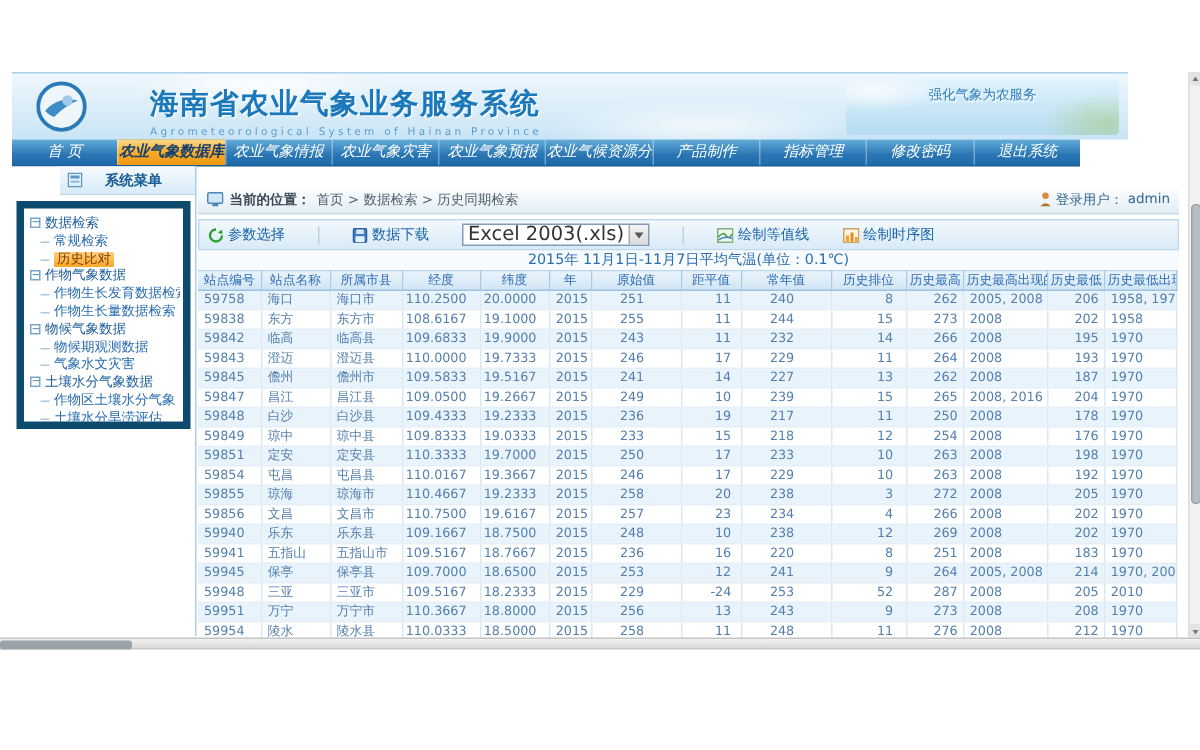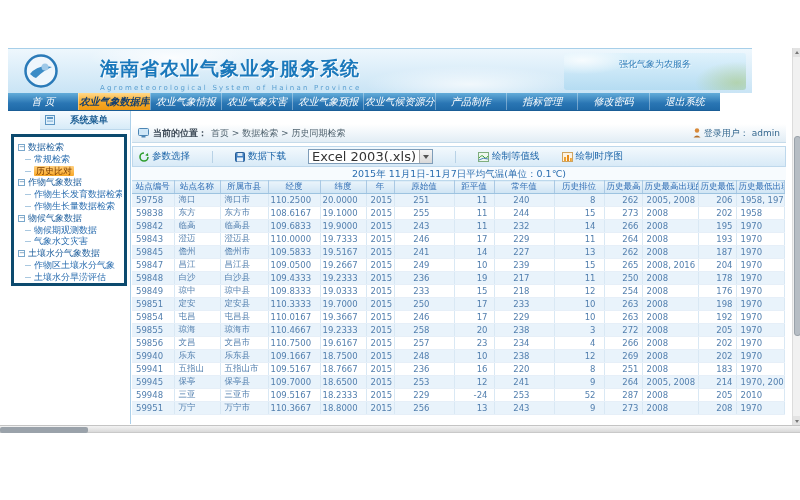--- a/index.html
+++ b/index.html
@@ -37,21 +37,21 @@
   .tab:first-child { border-left:none; }
   .tab.active { background:linear-gradient(#ffd98b, #f6a827 55%, #f09a12);
     color:#16406e; font-weight:bold; }
 
   
   .sidebar { position:absolute; left:8px; top:111px; width:123px; height:313px; background:#fff;
     border-right:1px solid #abcfe9; }
   .side-head { height:19px; display:flex; align-items:center; gap:15px; padding-left:5px;
     background:linear-gradient(#f6fbff,#d7ebf8); border-bottom:1px solid #bcd8ec;
     font-size:9.5px; font-weight:bold; color:#1c5e94;margin-left:32px; }
-  .tree-box { margin:4px 3px 0 3px; border:3px solid #0c4a6e; height:152px; padding:5px 2px 0 4px;
+  .tree-box { margin:4px 3px 0 3px; border:5px solid #0c4a6e; height:152px; padding:5px 2px 0 4px;
     overflow:hidden; }
   .titem { font-size:9px; line-height:11.8px; white-space:nowrap; overflow:hidden; cursor:pointer; }
   .titem.parent { color:#1d5d9b; }
   .titem .tog { display:inline-block; width:7px; height:7px; line-height:5px; font-size:7px;
     text-align:center; border:1px solid #7aa8cc; background:#fff; color:#44749e;
     margin-right:3px; vertical-align:1px; }
   .titem.child { color:#2a6daf; padding-left:16px; position:relative; }
   .titem.child:before { content:""; position:absolute; left:7px; top:5px; width:6px; height:1px;
     background:#a9c8e0; }
   .titem.child.sel span { background:linear-gradient(#ffcf7e,#f9a826); color:#7a3c00;
@@ -555,20 +555,36 @@
           <td>2015</td>
           <td>256</td>
           <td>13</td>
           <td>243</td>
           <td>9</td>
           <td>273</td>
           <td>2008</td>
           <td>208</td>
           <td>1970</td>
         </tr>
+        <tr>
+          <td>59954</td>
+          <td>陵水</td>
+          <td>陵水县</td>
+          <td>110.0333</td>
+          <td>18.5000</td>
+          <td>2015</td>
+          <td>258</td>
+          <td>11</td>
+          <td>248</td>
+          <td>11</td>
+          <td>276</td>
+          <td>2008</td>
+          <td>212</td>
+          <td>1970</td>
+        </tr>
       </tbody>
   </table>
 </div>
 
 <div class="vscroll">
   <div class="arr up"></div>
   <div class="vthumb"></div>
   <div class="arr down"></div>
 </div>
 <div class="hscroll">

